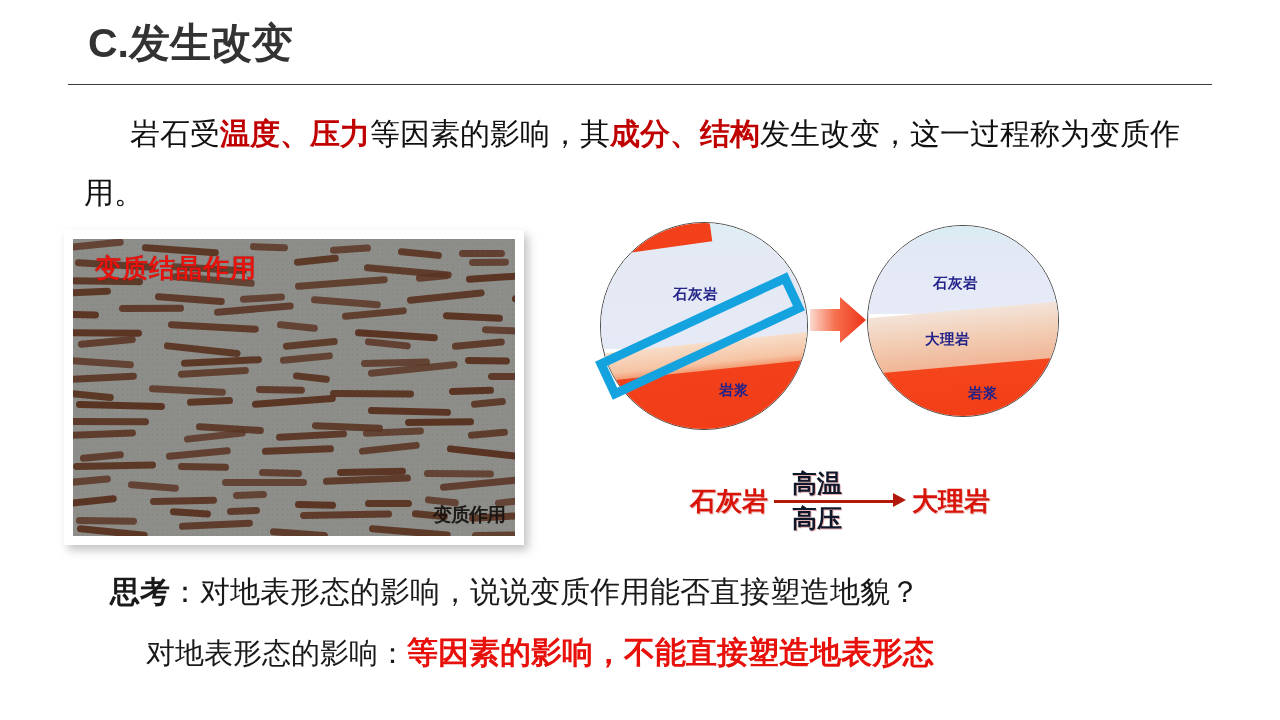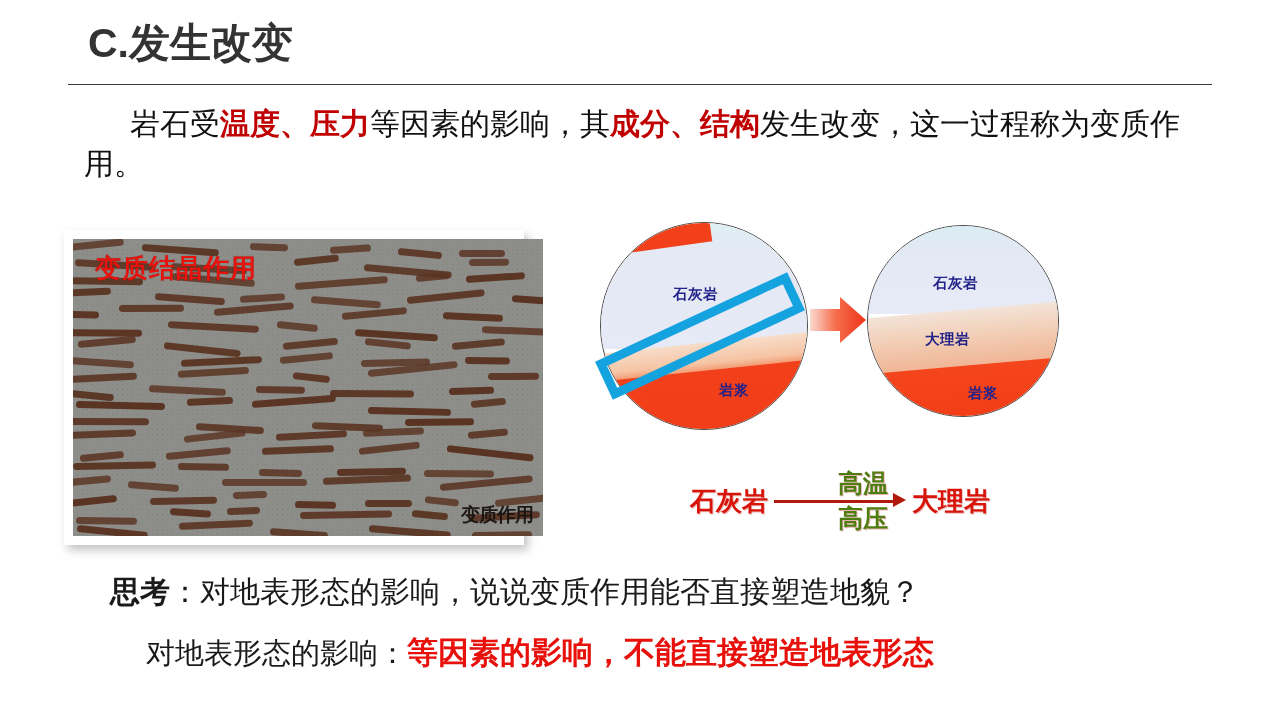--- a/index.html
+++ b/index.html
@@ -36,21 +36,21 @@
     border-top: 1.6px solid #3b3b3b;
   }
 
   
   #body-paragraph {
     position: absolute;
     left: 84px;
     top: 104px;
     width: 1112px;
     font-size: 30px;
-    line-height: 40px;
+    line-height: 59px;
     color: #111111;
     text-indent: 46px;
   }
   #body-paragraph .hl {
     color: #c00000;
     font-weight: bold;
   }
 
   
   #animation-figure {
@@ -63,21 +63,20 @@
     padding: 9px;
     box-sizing: border-box;
     box-shadow: 4px 5px 9px rgba(120,120,120,0.45);
   }
   #animation-canvas {
     position: relative;
     width: 100%;
     height: 100%;
     background: #8d8d8a;
     overflow: hidden;
-    padding-left: 28px;
   }
   #animation-canvas .grain {
     position: absolute;
     inset: 0;
     background-image:
       radial-gradient(rgba(255,255,255,0.10) 0.6px, transparent 0.7px),
       radial-gradient(rgba(0,0,0,0.10) 0.6px, transparent 0.7px);
     background-size: 4px 4px, 5px 5px;
     background-position: 0 0, 2px 3px;
   }
@@ -261,24 +260,24 @@
     width: 0;
     height: 0;
     border-left: 13px solid #b3180c;
     border-top: 7.5px solid transparent;
     border-bottom: 7.5px solid transparent;
   }
   #eq-arrow .above, #eq-arrow .below {
     position: absolute;
     left: 18px;
     width: 96px;
-    text-align: right;
+    text-align: left;
     font-size: 25px;
     font-weight: bold;
-    color: #4d7c0f;
+    color: #0f172a;
     text-shadow: 1px 1px 0 rgba(180,0,0,0.3);
   }
   #eq-arrow .above { top: -6px; }
   #eq-arrow .below { top: 29px; }
 
   
   #think-line {
     position: absolute;
     left: 110px;
     top: 572px;

